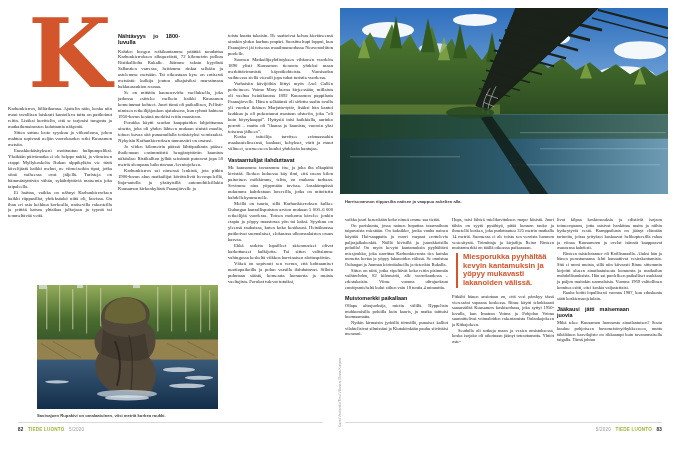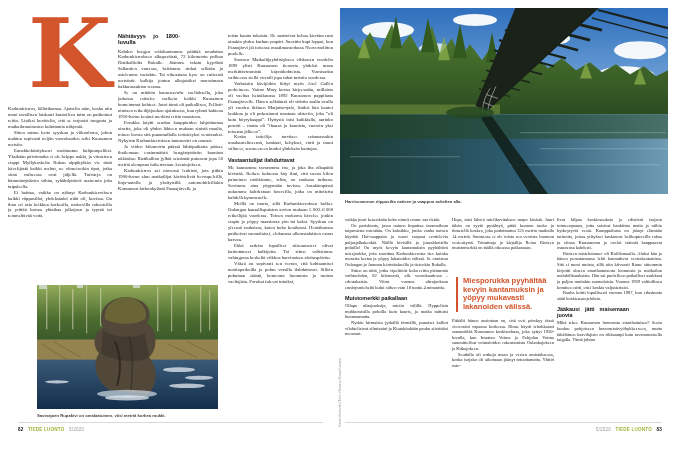--- a/index.html
+++ b/index.html
@@ -26,21 +26,21 @@
   .col1{left:8px;top:106px;width:104px;height:172px;}
   .col2{left:118px;top:33px;width:105px;height:250px;}
   .col3{left:228px;top:33px;width:105px;height:384px;}
 
   .colr{font-size:4.5px;line-height:1.25;}
   .colr1{left:8px;top:217px;width:103px;height:202px;}
   .colr2{left:115px;top:217px;width:102px;height:202px;}
   .colr3{left:220px;top:217px;width:105px;height:202px;}
 
   
-  .pullquote{margin:26px 0 6px 4px;border-left:2px solid #d2552c;padding-left:5px;
+  .pullquote{margin:2px 0 6px 4px;border-left:2px solid #d2552c;padding-left:5px;
              font-family:"Liberation Sans",sans-serif;font-weight:bold;font-size:7.6px;
              line-height:1.16;color:#d2552c;text-align:left;}
 
   
   .photo{position:absolute;margin:0;padding:0;overflow:hidden;}
   .photo svg{display:block;width:100%;height:100%;}
   .photo1{left:37px;top:285px;width:181px;height:124px;}
   .photo2{left:3px;top:8px;width:328px;height:186px;}
 
   .caption{position:absolute;font-family:"Liberation Sans",sans-serif;font-weight:bold;

